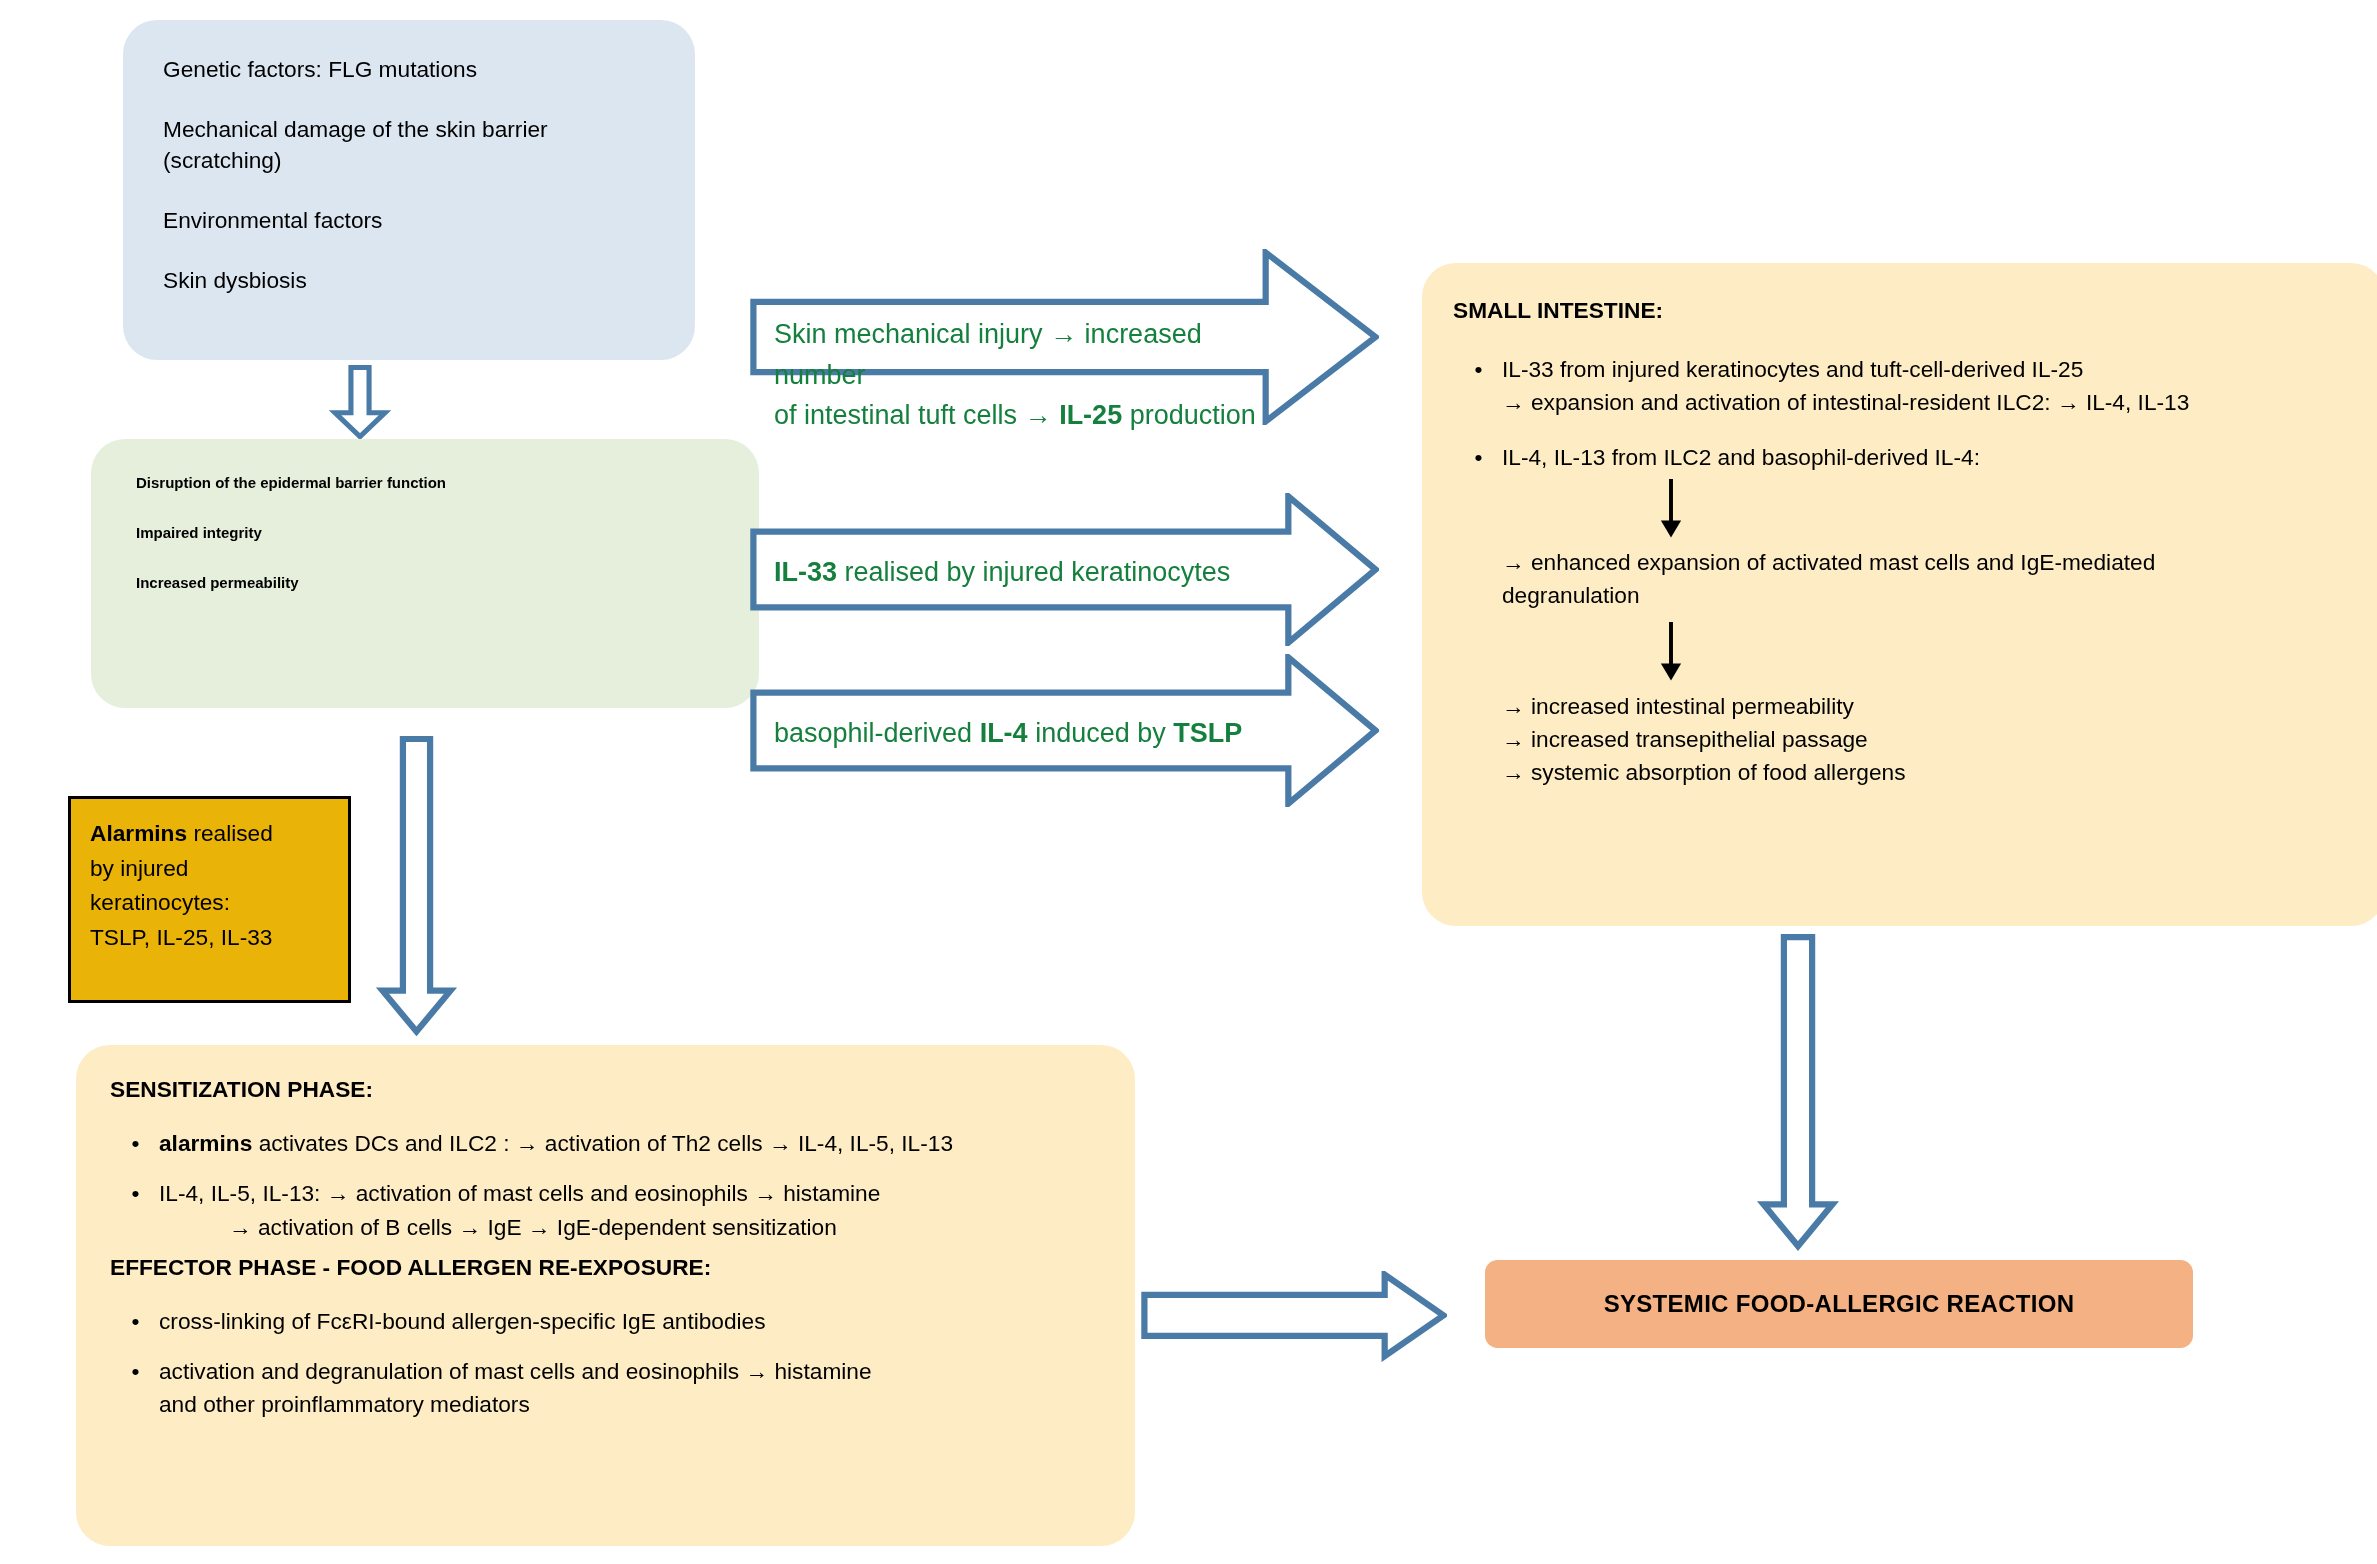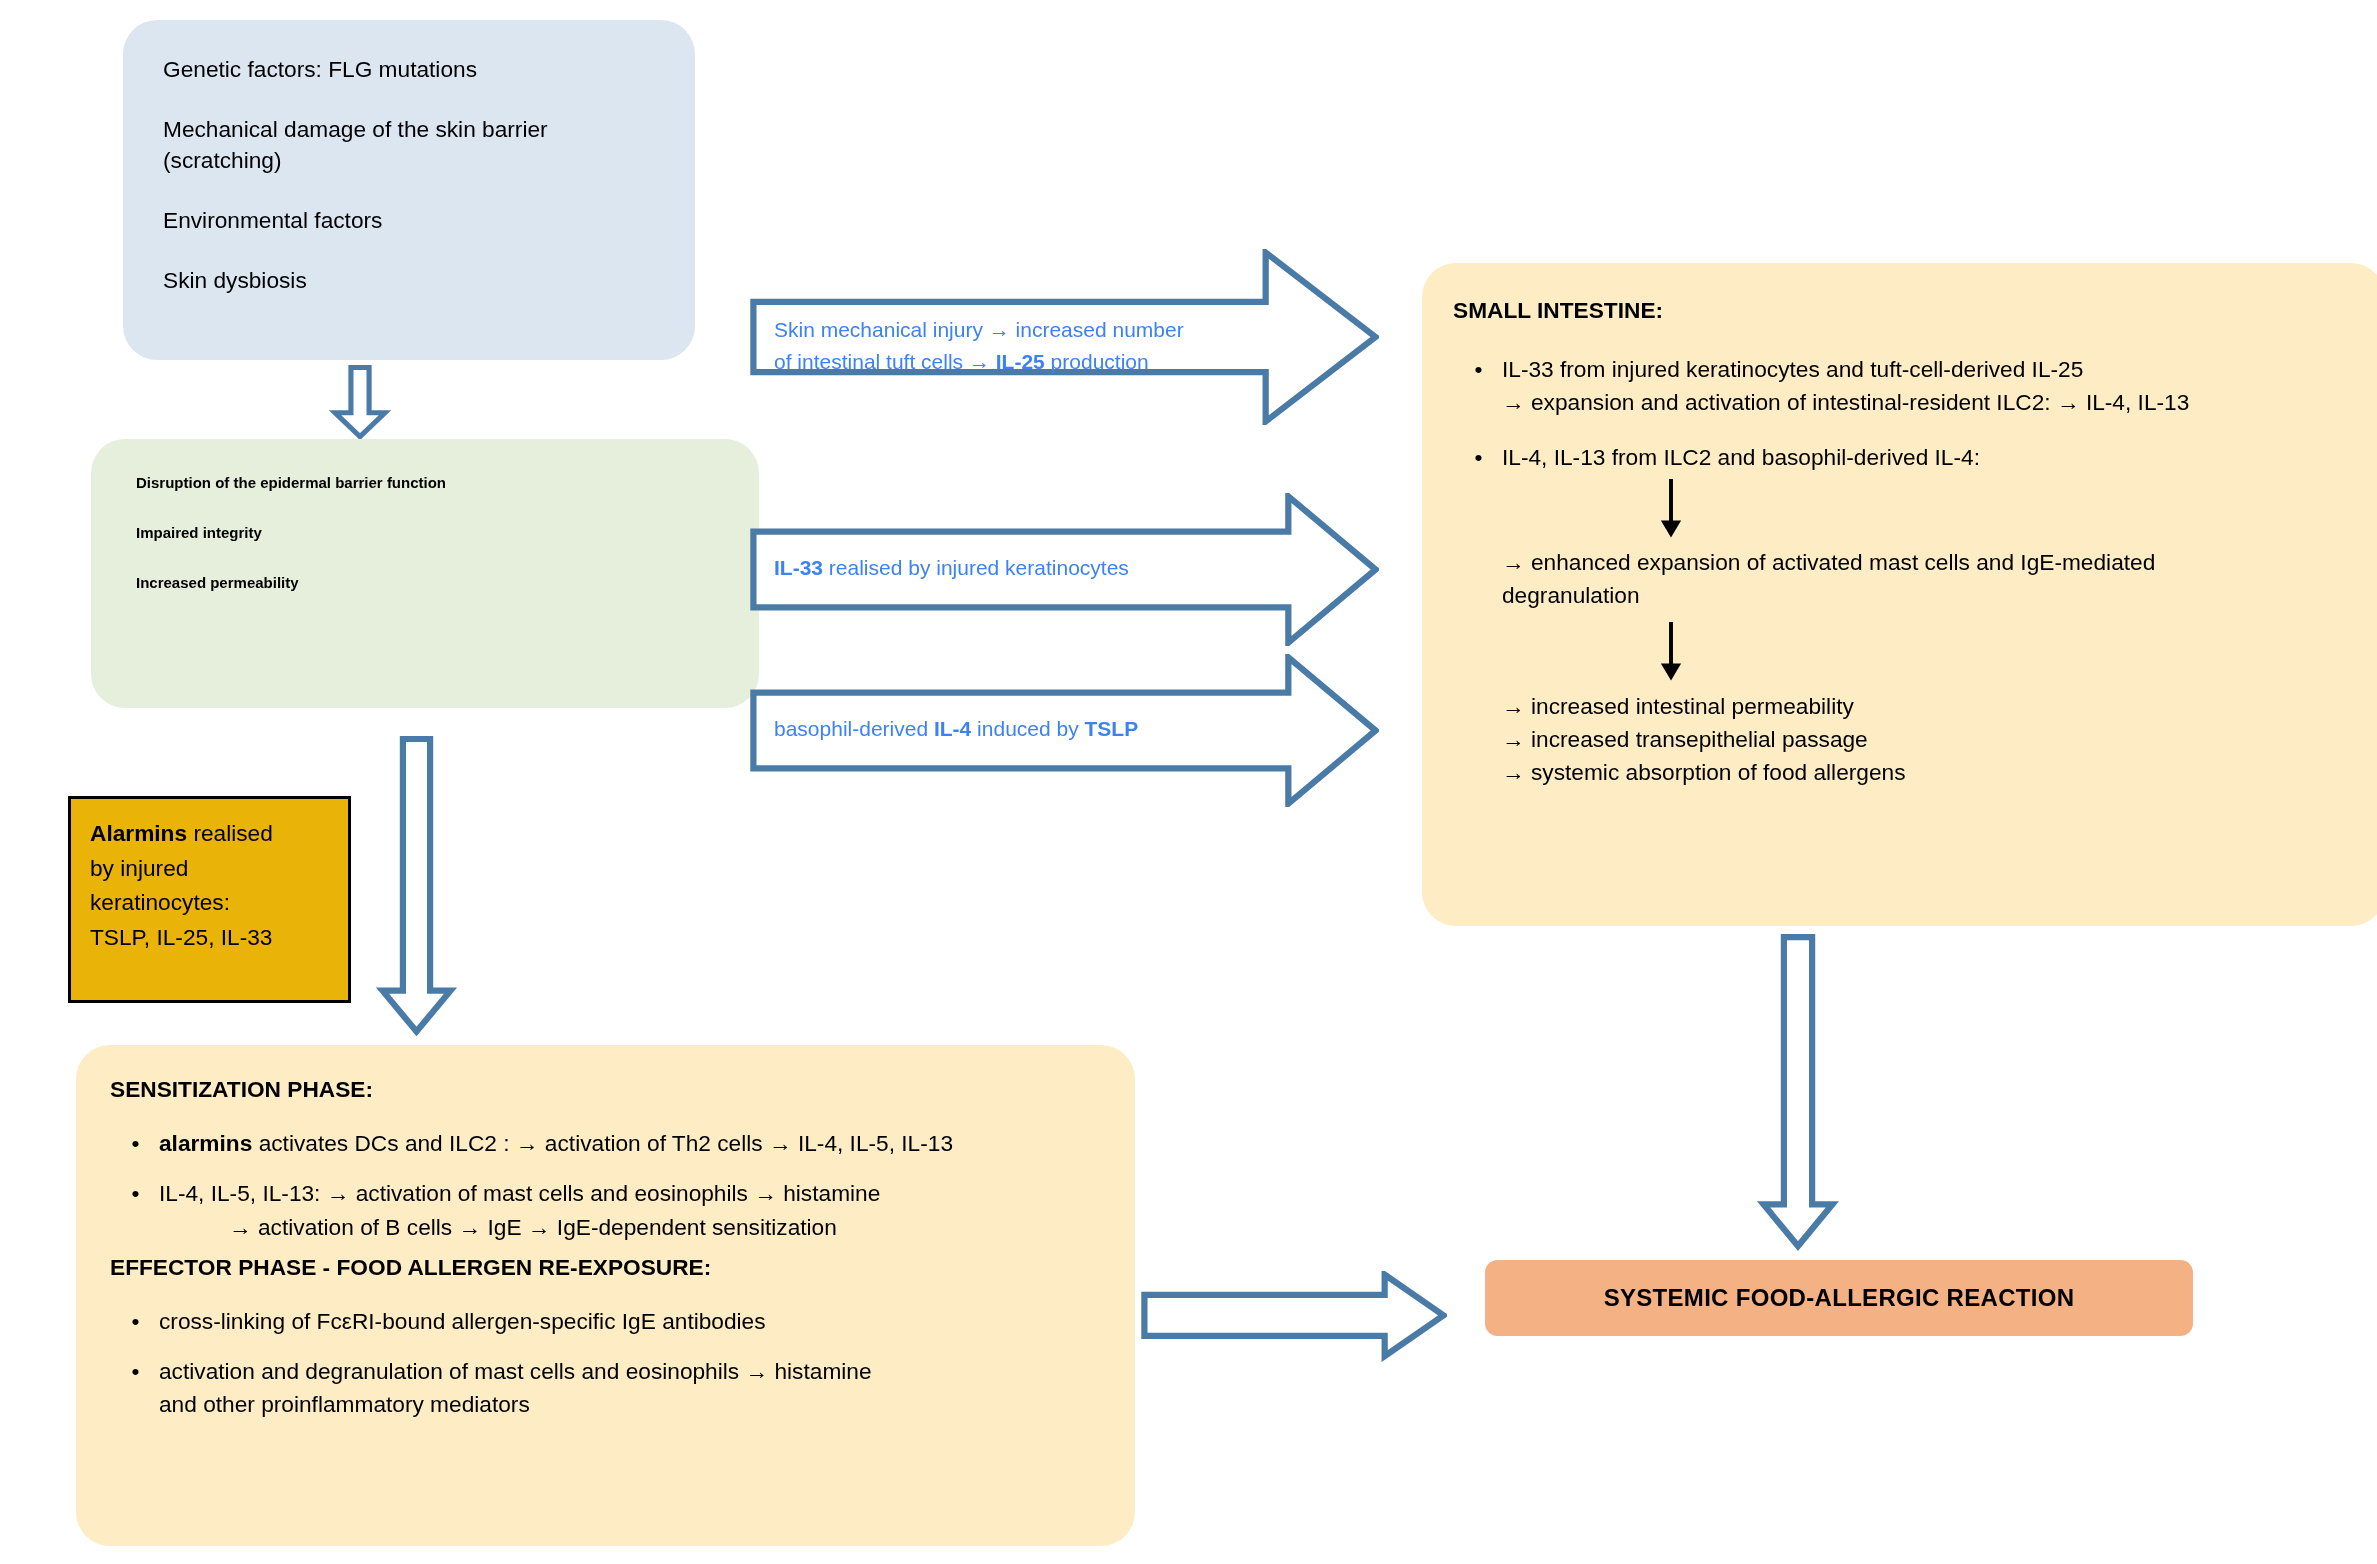--- a/index.html
+++ b/index.html
@@ -129,43 +129,43 @@
   #sensitization-box .sub-indent {
     margin-left: 119px;
     font-size: 22.7px;
     line-height: 1.45;
   }
   .tight .bullet-row { margin-bottom: 4.5px; }
 
   
   #systemic-box {
     left: 1453px; top: 1260px;
-    width: 708px; height: 76px;
+    width: 708px; height: 88px;
     background: #f4b183;
     border-radius: 12.5px;
     display: flex;
     align-items: center;
     justify-content: center;
   }
   #systemic-box .label {
     font-size: 24px;
     font-weight: bold;
     letter-spacing: 0.3px;
   }
 
   
   .block-arrow {
     position: absolute;
   }
   .block-arrow svg { display: block; }
   .block-arrow .alabel {
     position: absolute;
-    font-size: 21px;
+    font-size: 27px;
     line-height: 1.5;
-    color: #3b82f6;
+    color: #15803d;
     white-space: pre-line;
   }
   .block-arrow b { font-weight: bold; }
 
   .vert-arrow { position: absolute; }
   .vert-arrow svg { display: block; }
 
   .plain-arrow { position: absolute; }
 </style>
 </head>

